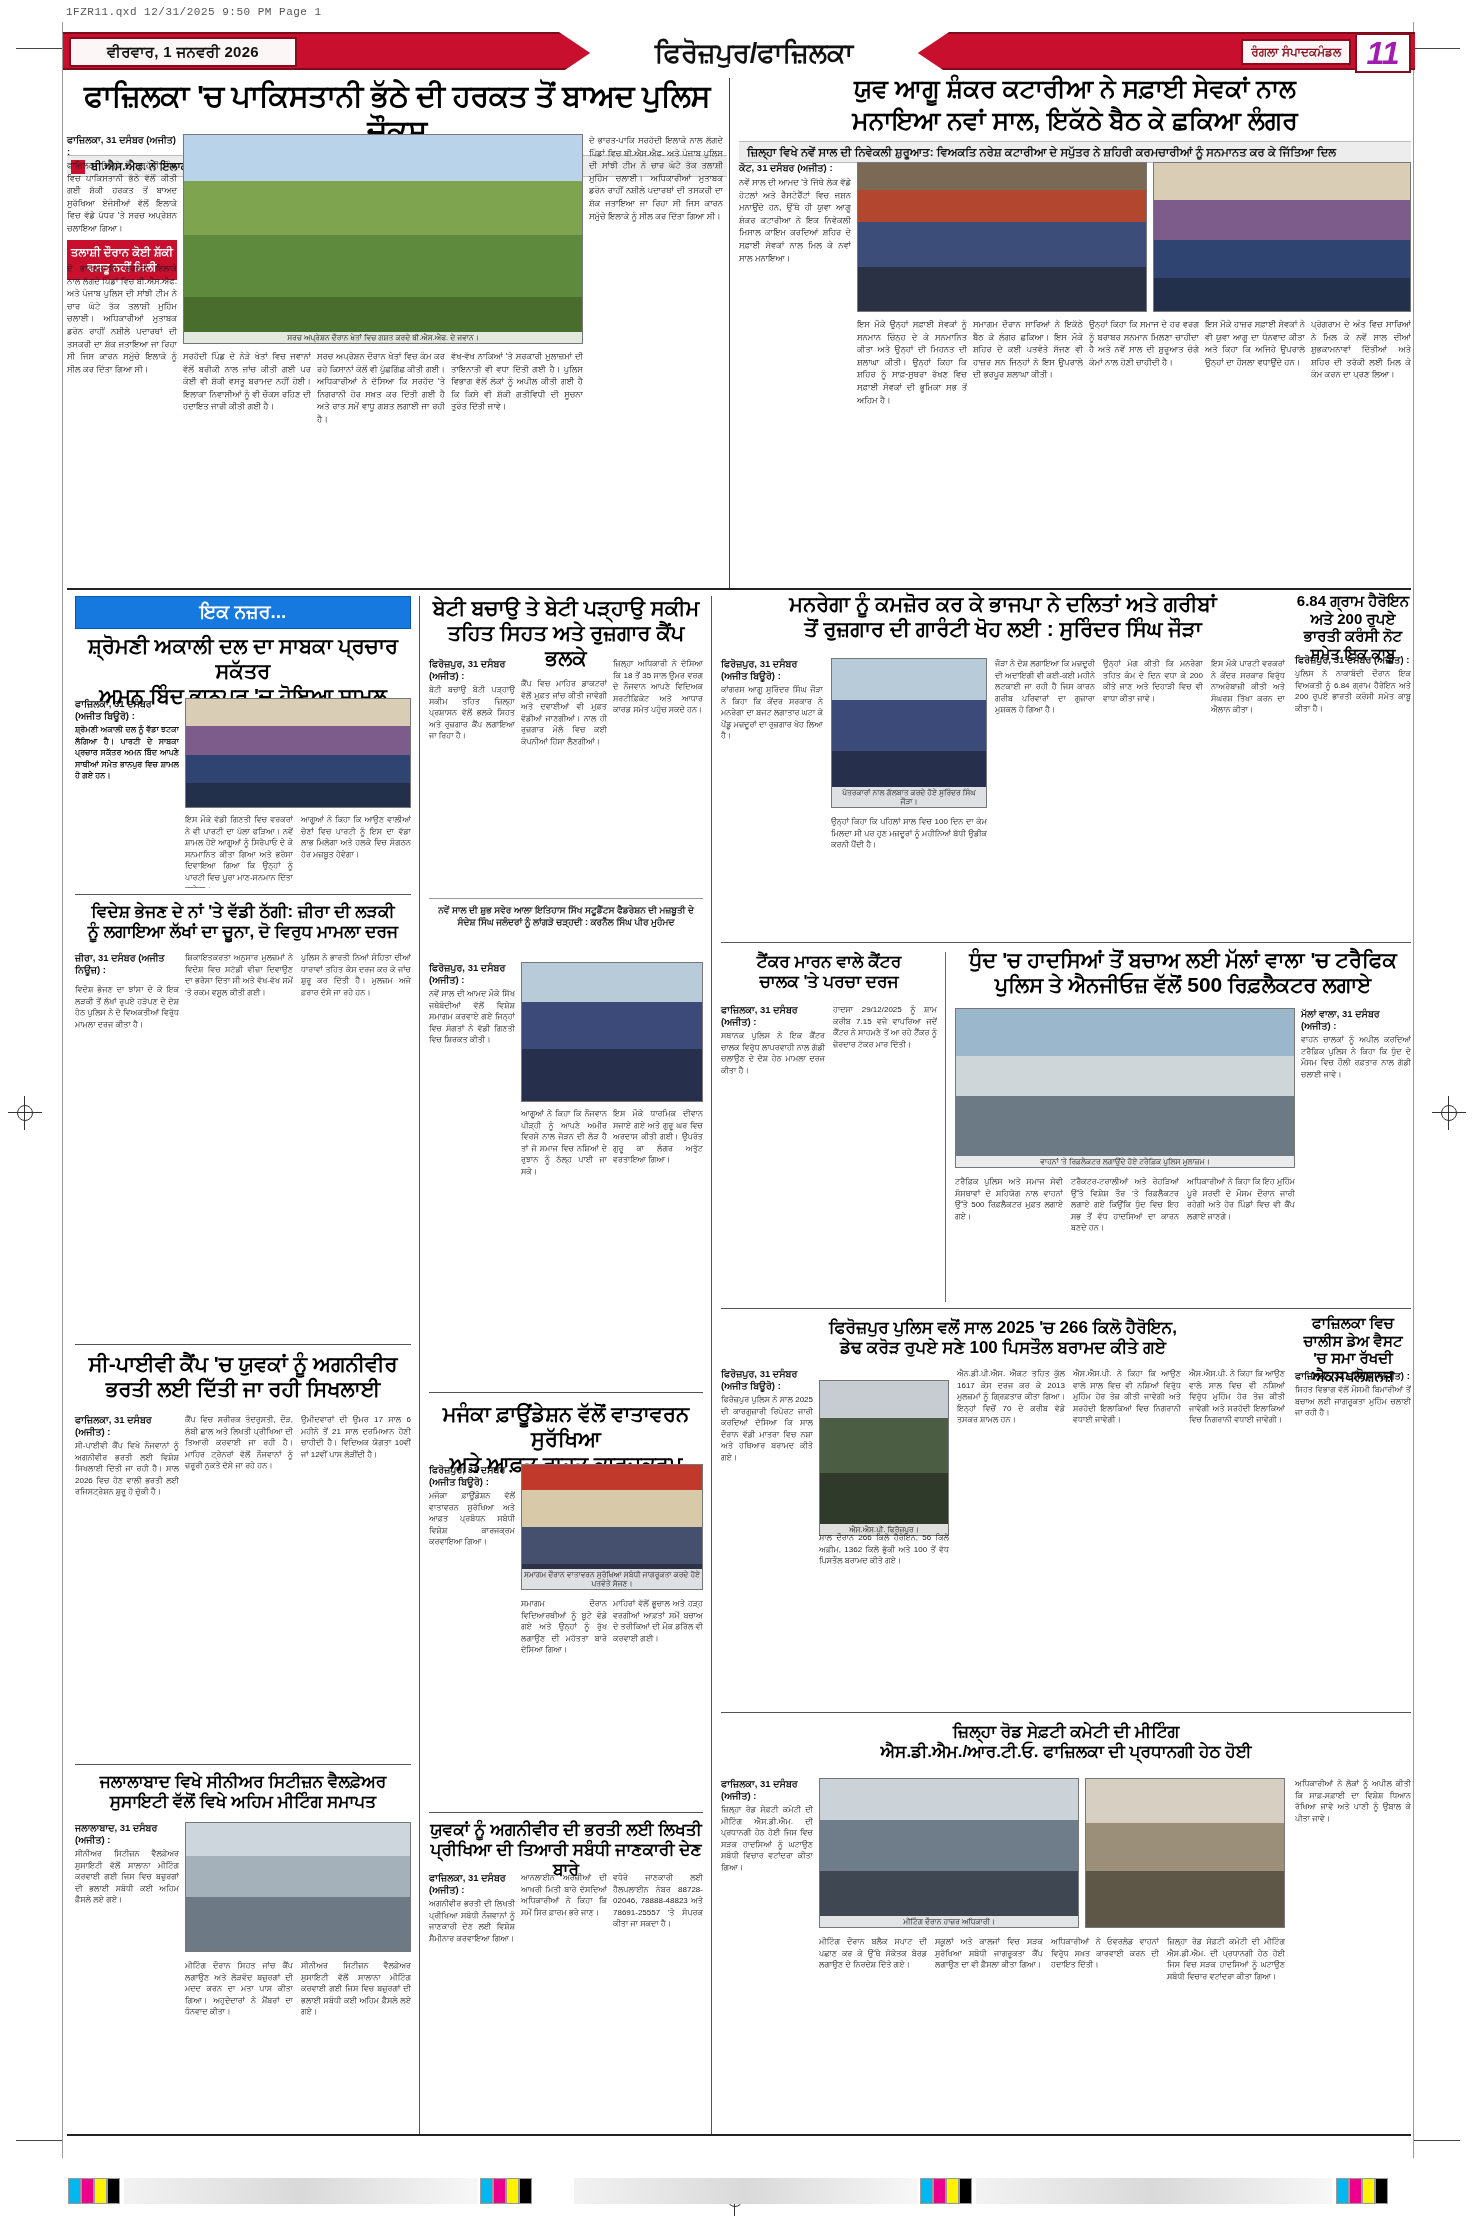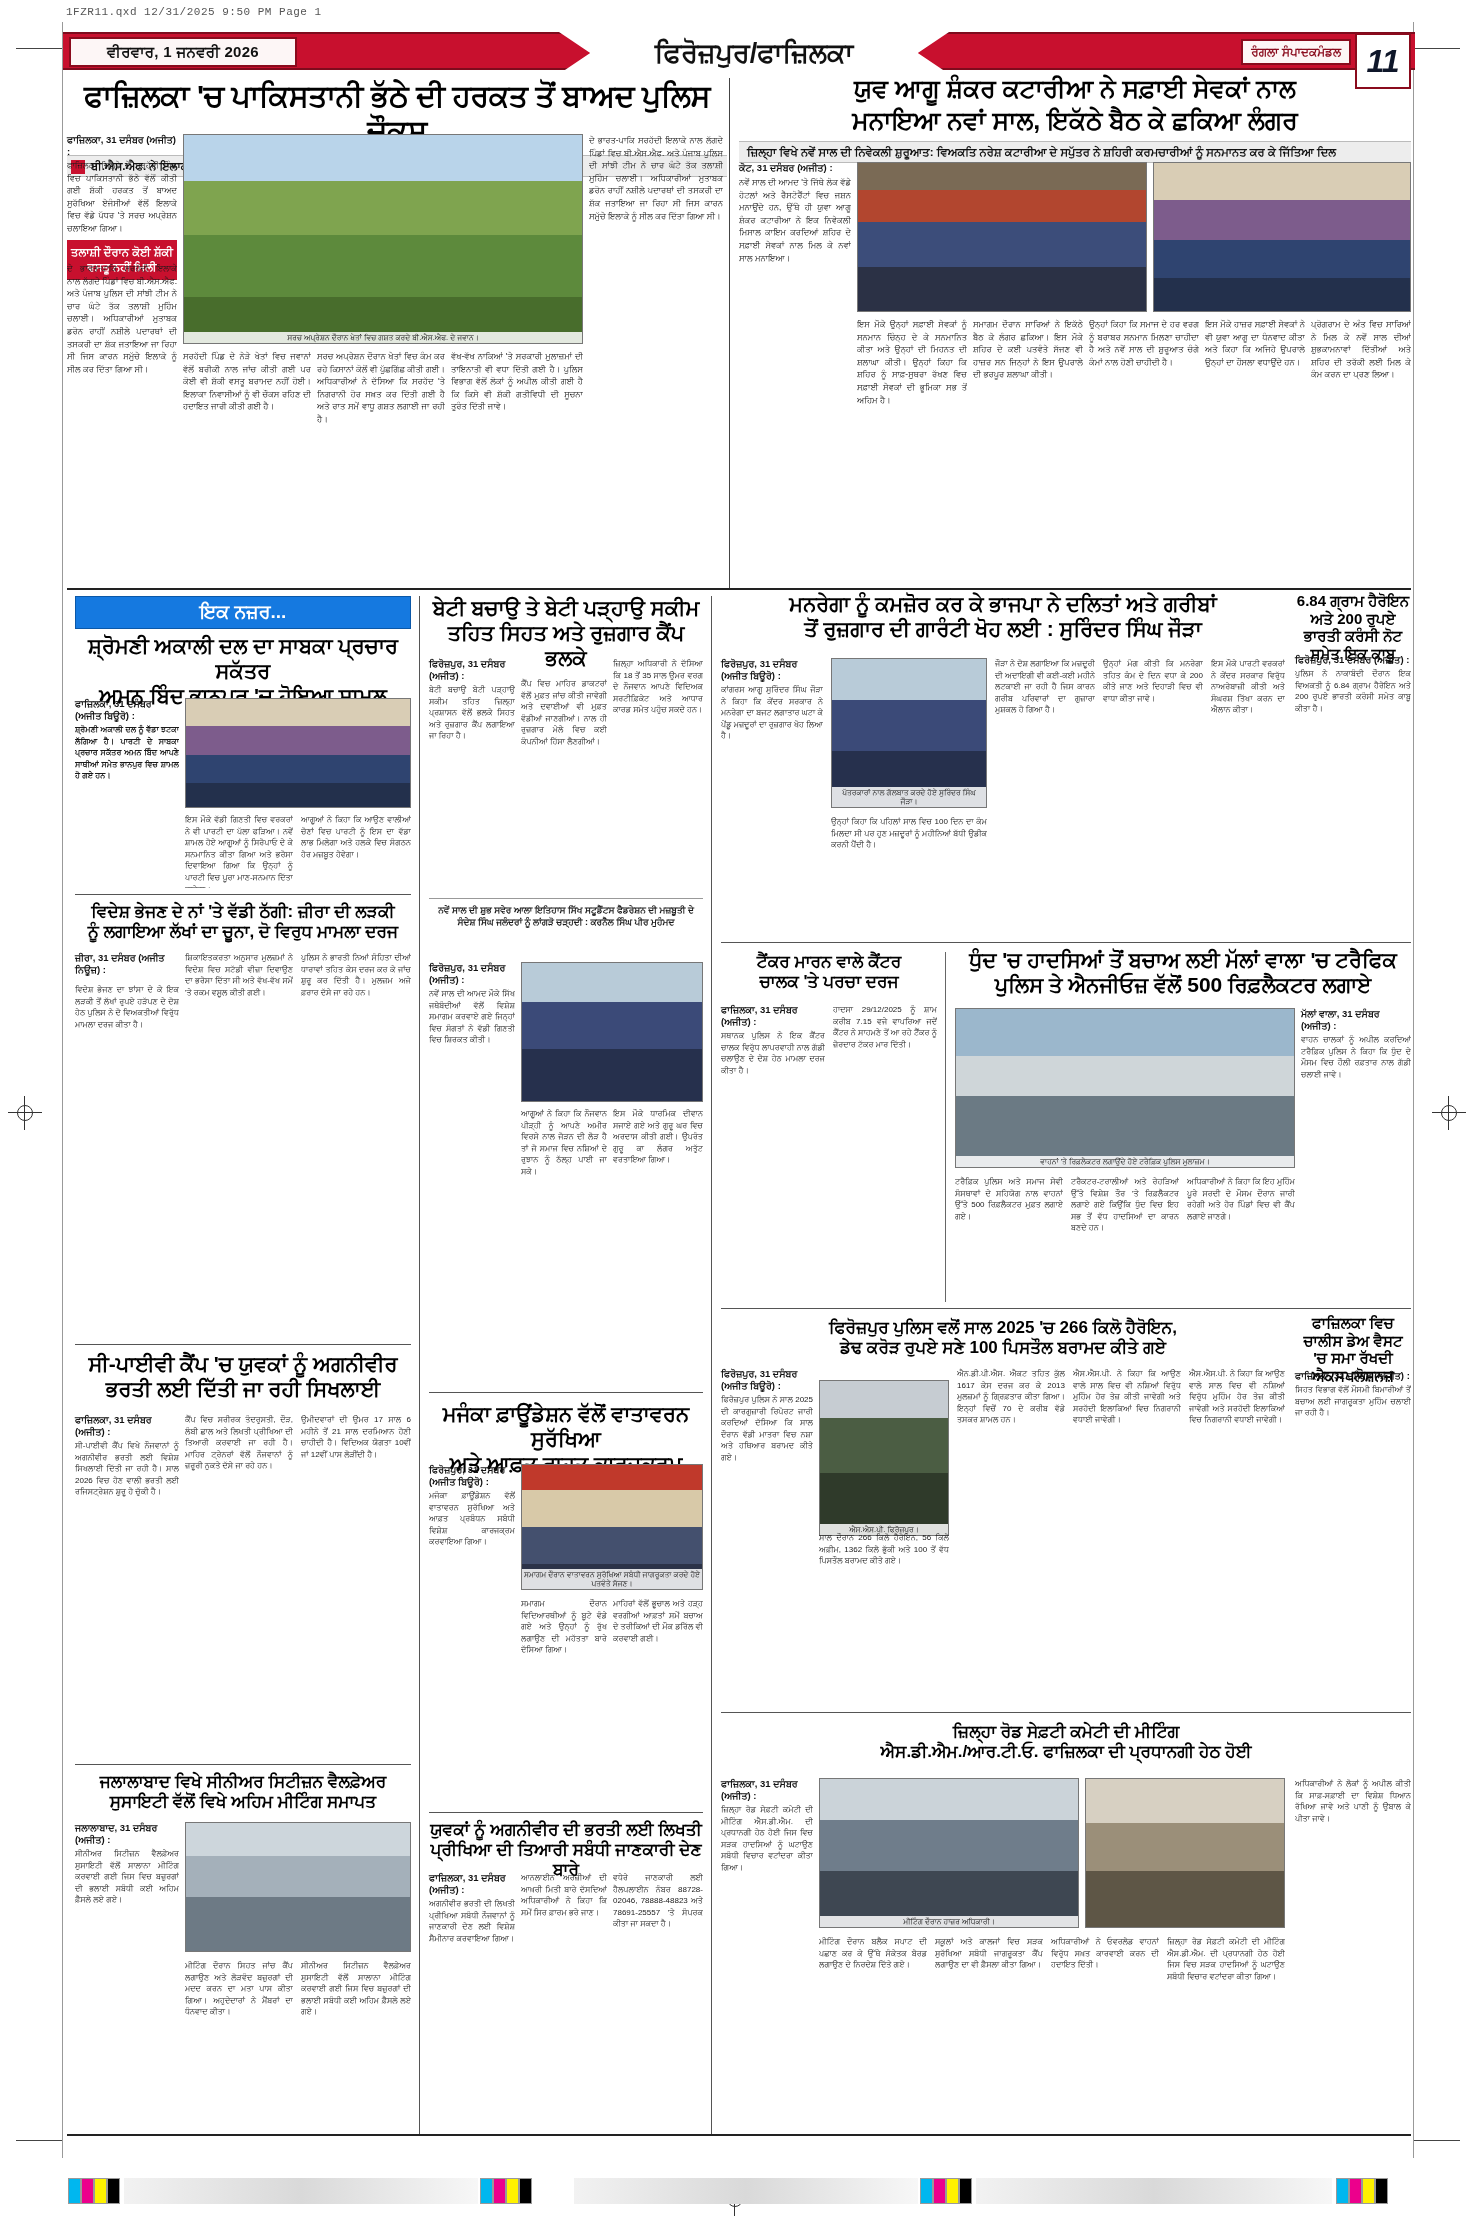--- a/index.html
+++ b/index.html
@@ -63,24 +63,24 @@
     clip-path: polygon(0 0, 100% 0, 92% 50%, 100% 100%, 0 100%, 8% 50%);
   }
   .centerplate span { font-size:27px; font-weight:bold; color:#111; }
   .editplate {
     position:absolute; right:64px; top:5px; height:26px;
     background:#fdf6f6; border:2px solid #8a0b1d;
     display:flex; align-items:center; padding:0 8px;
     font-size:12px; font-weight:bold; color:#8a0b1d;
   }
   .pagenum {
-    position:absolute; right:4px; top:-1px; width:56px; height:56px;
+    position:absolute; right:4px; top:-1px; width:56px; height:40px;
     background:#fff; border:2px solid #8a0b1d;
     display:flex; align-items:center; justify-content:center;
-    font-size:32px; font-weight:bold; color:#0f172a; font-style:italic;
+    font-size:32px; font-weight:bold; color:#a21caf; font-style:italic;
   }
 
   
   .hl {
     font-weight:bold; color:#000; line-height:1.18; text-align:center;
   }
   .hl-xl { font-size:30px; }
   .hl-lg { font-size:25px; }
   .hl-md { font-size:21px; }
   .hl-sm { font-size:17px; }

